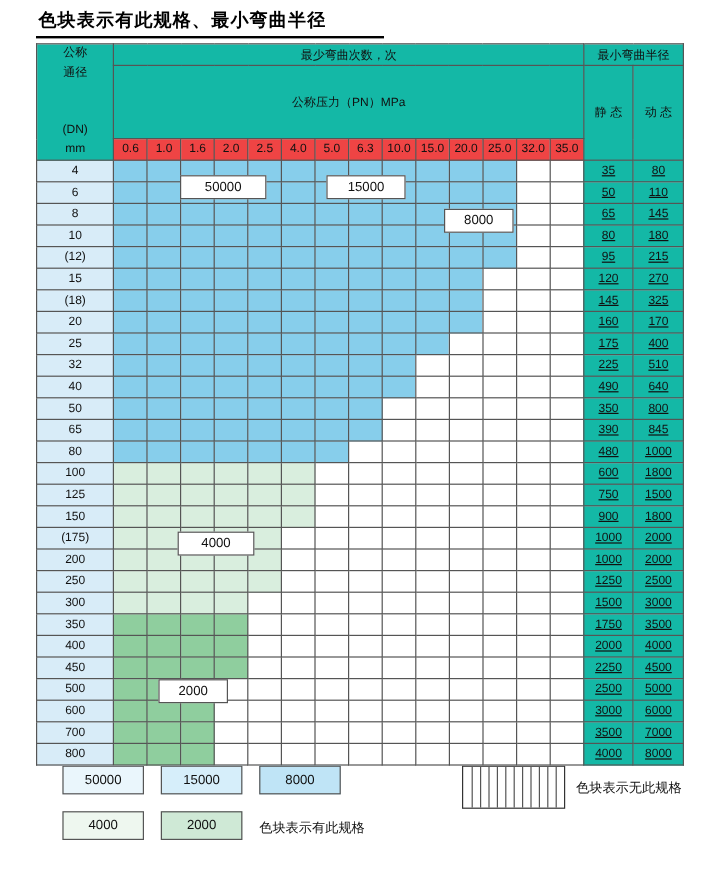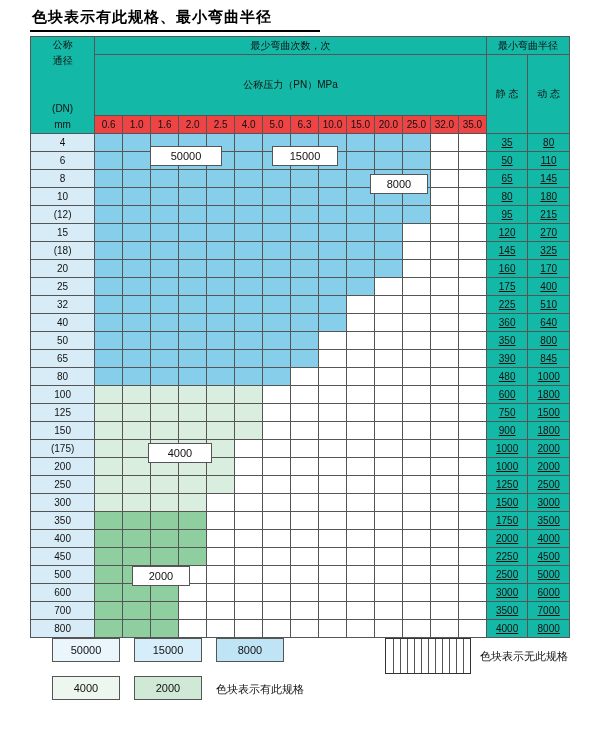--- a/index.html
+++ b/index.html
@@ -341,21 +341,21 @@
           <td class="c-blue"></td>
           <td class="c-blue"></td>
           <td class="c-blue"></td>
           <td class="c-blue"></td>
           <td class="c-blue"></td>
           <td class="c-white"></td>
           <td class="c-white"></td>
           <td class="c-white"></td>
           <td class="c-white"></td>
           <td class="c-white"></td>
-          <td class="rad-cell">360</td>
+          <td class="rad-cell">490</td>
           <td class="rad-cell">640</td>
         </tr>
         <tr>
           <td class="dn-cell">50</td>
           <td class="c-blue"></td>
           <td class="c-blue"></td>
           <td class="c-blue"></td>
           <td class="c-blue"></td>
           <td class="c-blue"></td>
           <td class="c-blue"></td>

